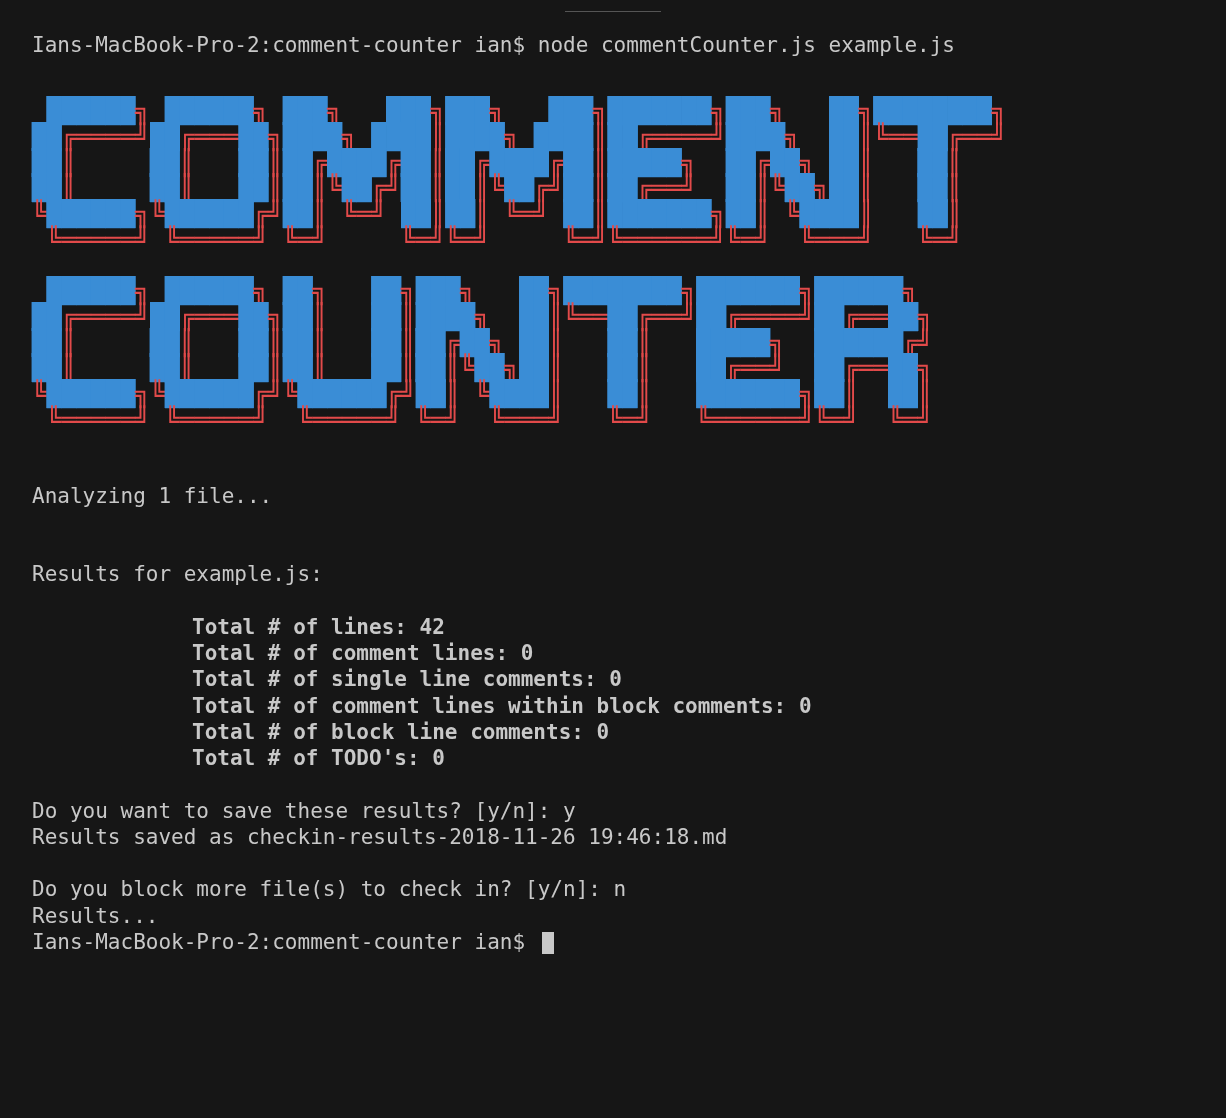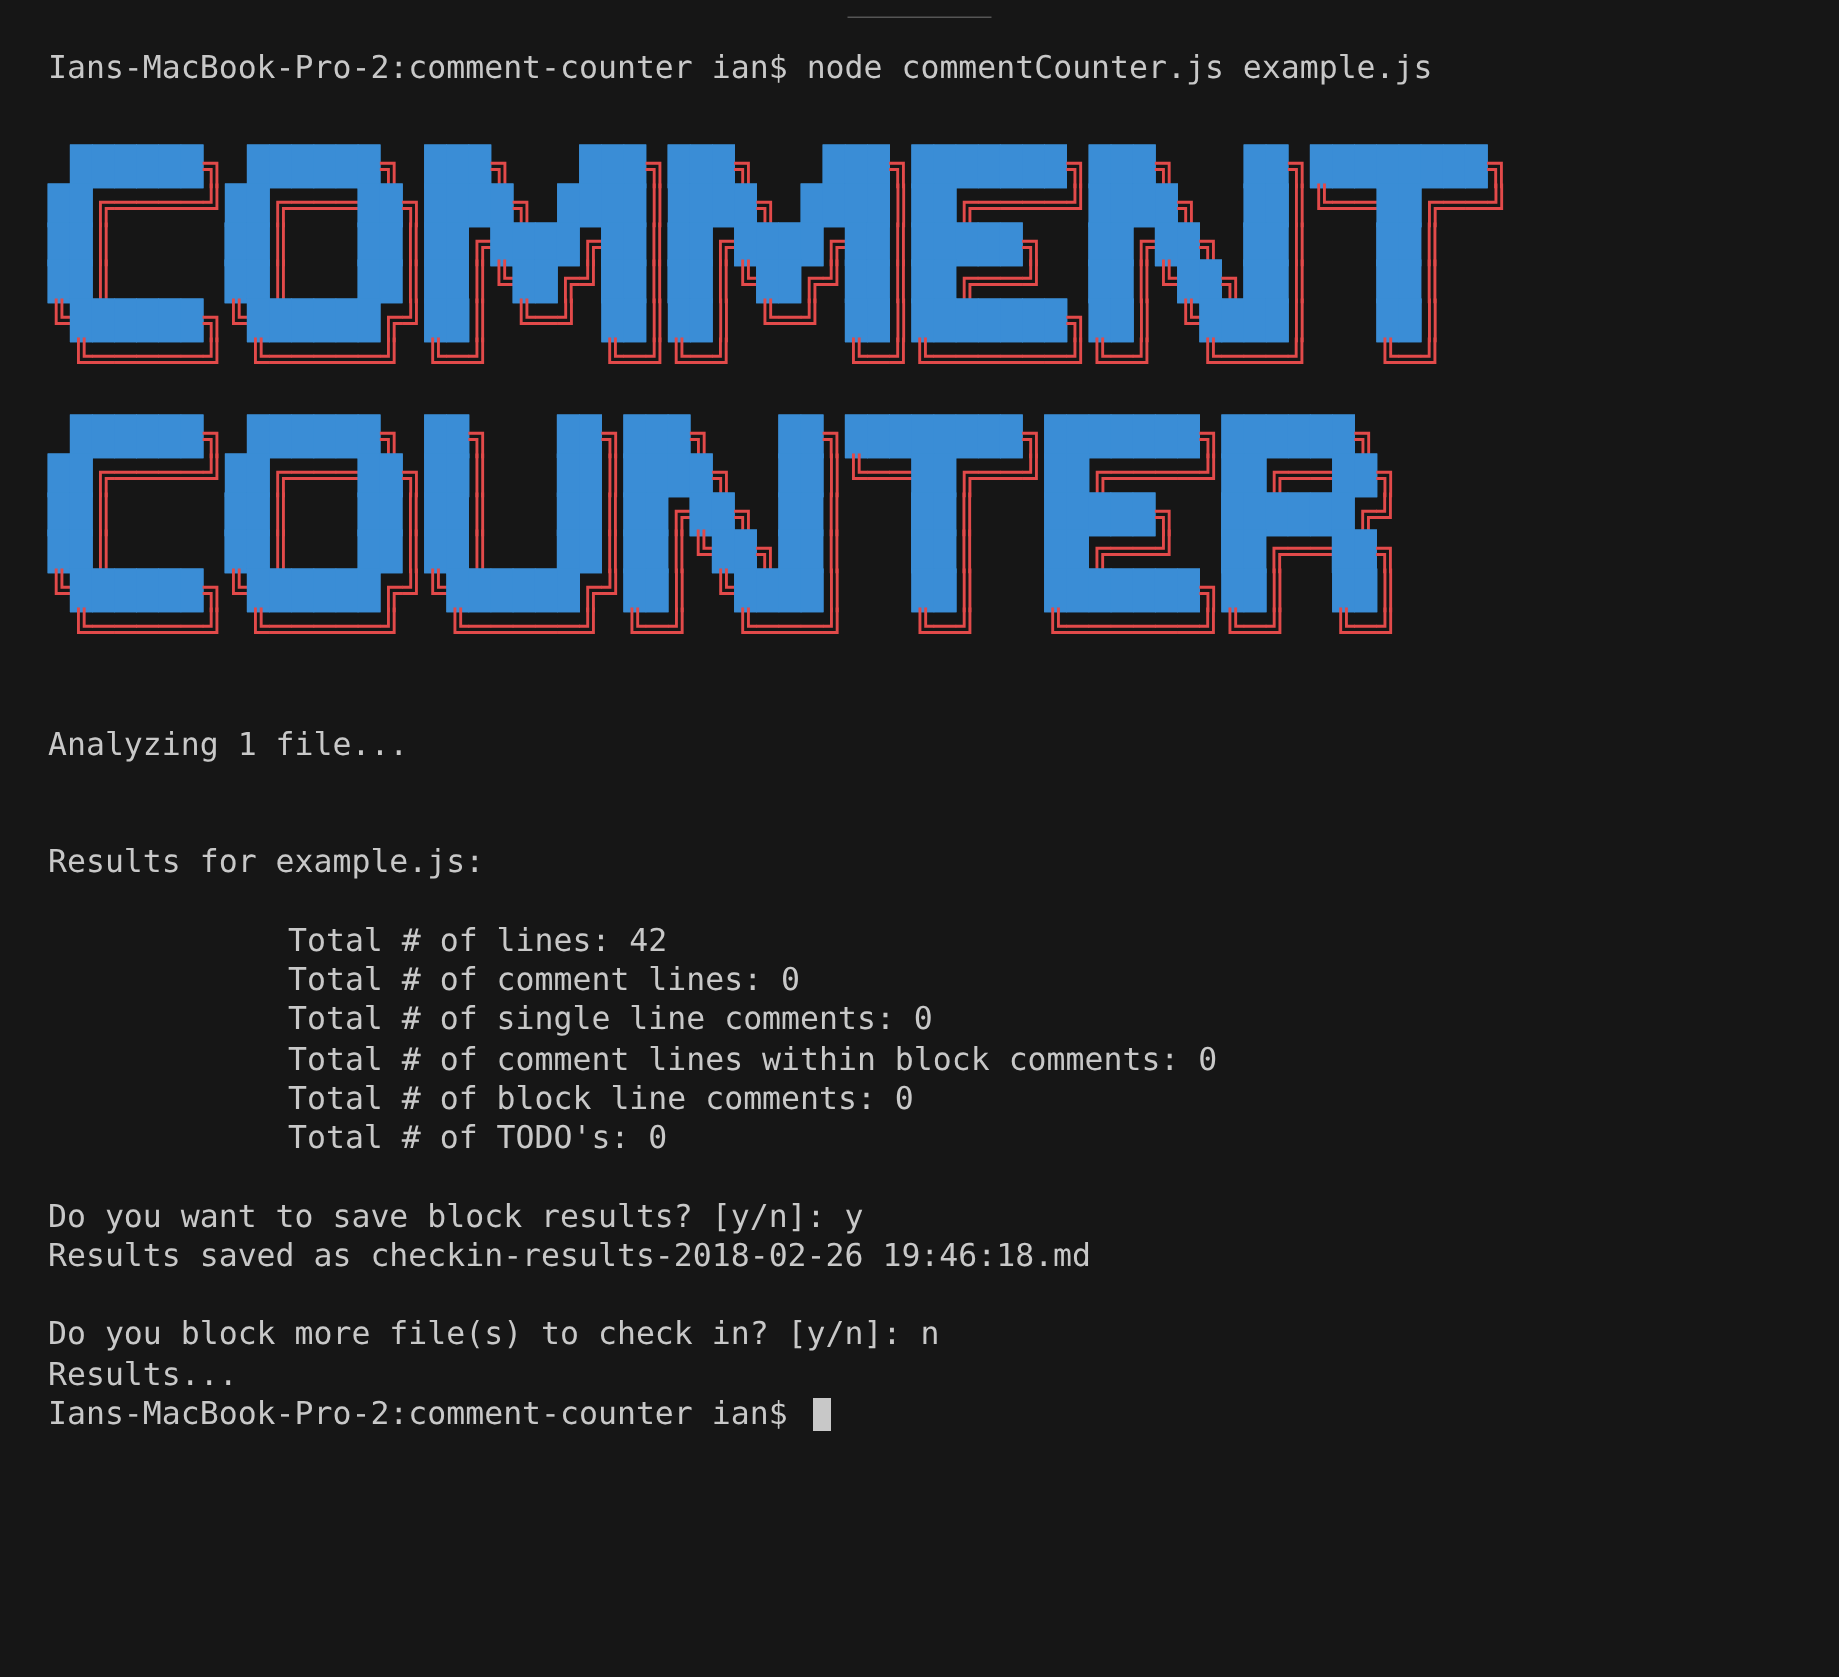--- a/index.html
+++ b/index.html
@@ -30,21 +30,21 @@
     .ascii-art {
       font-weight: bold;
       letter-spacing: 0px;
       line-height: 1.05;
       margin: 40px 0 10px 0;
       font-size: 24.5px;
     }
     .ascii-art .blue { color: #3a8dd6; text-shadow: 0 0 0 #3a8dd6; }
     .ascii-art .red { color: #e24a4a; }
     .output { margin-top: 50px; }
-    .indent { padding-left: 160px; display: block; }
+    .indent { padding-left: 160px; display: block; font-weight: bold; }
     .cursor-block {
       display: inline-block;
       width: 12px;
       height: 22px;
       background: #c8c8c8;
       vertical-align: text-bottom;
       margin-left: 4px;
     }
   </style>
 </head>
@@ -69,19 +69,19 @@
 <span class=""><span class="red">╚</span><span class="blue">█</span><span class="blue">█</span><span class="blue">█</span><span class="blue">█</span><span class="blue">█</span><span class="blue">█</span><span class="red">╗</span><span class="red">╚</span><span class="blue">█</span><span class="blue">█</span><span class="blue">█</span><span class="blue">█</span><span class="blue">█</span><span class="blue">█</span><span class="red">╔</span><span class="red">╝</span><span class="red">╚</span><span class="blue">█</span><span class="blue">█</span><span class="blue">█</span><span class="blue">█</span><span class="blue">█</span><span class="blue">█</span><span class="red">╔</span><span class="red">╝</span><span class="blue">█</span><span class="blue">█</span><span class="red">║</span> <span class="red">╚</span><span class="blue">█</span><span class="blue">█</span><span class="blue">█</span><span class="blue">█</span><span class="red">║</span>   <span class="blue">█</span><span class="blue">█</span><span class="red">║</span>   <span class="blue">█</span><span class="blue">█</span><span class="blue">█</span><span class="blue">█</span><span class="blue">█</span><span class="blue">█</span><span class="blue">█</span><span class="red">╗</span><span class="blue">█</span><span class="blue">█</span><span class="red">║</span>  <span class="blue">█</span><span class="blue">█</span><span class="red">║</span></span>
 <span class=""> <span class="red">╚</span><span class="red">═</span><span class="red">═</span><span class="red">═</span><span class="red">═</span><span class="red">═</span><span class="red">╝</span> <span class="red">╚</span><span class="red">═</span><span class="red">═</span><span class="red">═</span><span class="red">═</span><span class="red">═</span><span class="red">╝</span>  <span class="red">╚</span><span class="red">═</span><span class="red">═</span><span class="red">═</span><span class="red">═</span><span class="red">═</span><span class="red">╝</span> <span class="red">╚</span><span class="red">═</span><span class="red">╝</span>  <span class="red">╚</span><span class="red">═</span><span class="red">═</span><span class="red">═</span><span class="red">╝</span>   <span class="red">╚</span><span class="red">═</span><span class="red">╝</span>   <span class="red">╚</span><span class="red">═</span><span class="red">═</span><span class="red">═</span><span class="red">═</span><span class="red">═</span><span class="red">═</span><span class="red">╝</span><span class="red">╚</span><span class="red">═</span><span class="red">╝</span>  <span class="red">╚</span><span class="red">═</span><span class="red">╝</span></span>
 </pre>
 
 <pre class="output"><span>Analyzing 1 file...</span>
 
 
 <span>Results for example.js:</span>
 
 <span class="indent"><span>Total # of lines: </span><span>42</span></span><span class="indent"><span>Total # of comment lines: </span><span>0</span></span><span class="indent"><span>Total # of single line comments: </span><span>0</span></span><span class="indent"><span>Total # of comment lines within block comments: </span><span>0</span></span><span class="indent"><span>Total # of block line comments: </span><span>0</span></span><span class="indent"><span>Total # of TODO's: </span><span>0</span></span>
-<span><span>Do you want to save block results? [y/n]: </span><span>y</span></span>
-<span>Results saved as checkin-results-2018-02-26 19:46:18.md</span>
+<span><span>Do you want to save these results? [y/n]: </span><span>y</span></span>
+<span>Results saved as checkin-results-2018-11-26 19:46:18.md</span>
 
 <span><span>Do you block more file(s) to check in? [y/n]: </span><span>n</span></span>
 <span>Results...</span>
 <span><span>Ians-MacBook-Pro-2:</span><span>comment-counter</span> <span>ian$</span> <span class="cursor-block"></span></span>
 </pre>
 
 </body></html>

